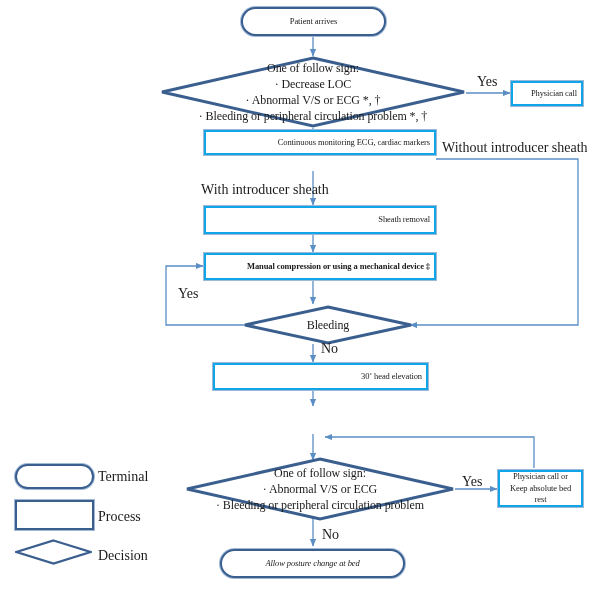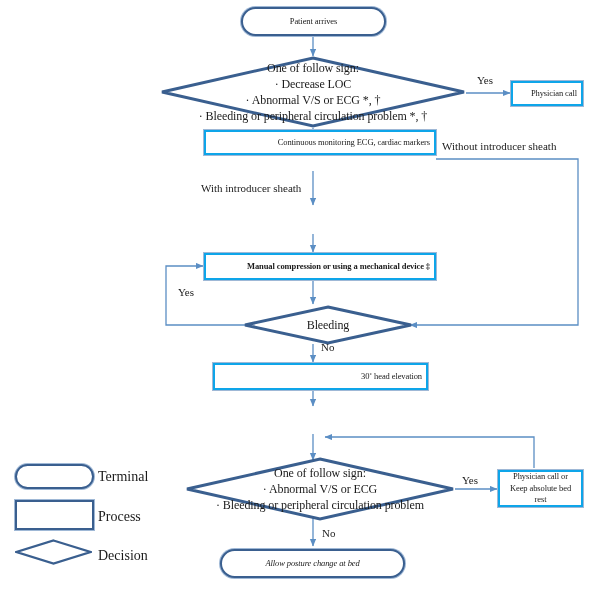--- a/index.html
+++ b/index.html
@@ -62,21 +62,21 @@
     text-align:center;
     font-size:12px;
     line-height:1.35;
     white-space:pre-line;
     letter-spacing:-0.1px;
     z-index:4;
     pointer-events:none;
   }
   .edge-label{
     position:absolute;
-    font-size:11px;
+    font-size:14px;
     line-height:1.2;
     white-space:nowrap;
     color:#1a1a1a;
     z-index:5;
   }
   .legend-item{
     position:absolute;
   }
   .legend-text{
     position:absolute;
@@ -153,20 +153,23 @@
   </div>
 
   <div class="node process" style="left:511px;top:81px;width:72px;height:25px;">
     <span class="txt">Physician call</span>
   </div>
 
   <div class="node process" style="left:204px;top:130px;width:232px;height:25px;padding-left:28px;">
     <span class="txt">Continuous monitoring ECG, cardiac markers</span>
   </div>
 
+  <div class="node process" style="left:204px;top:206px;width:232px;height:28px;">
+    <span class="txt">Sheath removal</span>
+  </div>
 
   <div class="node process" style="left:204px;top:253px;width:232px;height:27px;font-weight:bold;">
     <span class="txt">Manual compression or using a mechanical device ‡</span>
   </div>
 
   <div class="diamond-wrap" style="left:243px;top:305px;width:170px;height:40px;">
     <svg width="170" height="40" viewBox="0 0 170 40">
       <polygon points="85,2 168,20 85,38 2,20" fill="#ffffff" stroke="#3a5f8f" stroke-width="3"></polygon>
     </svg>
     <div class="diamond-label">Bleeding</div>

